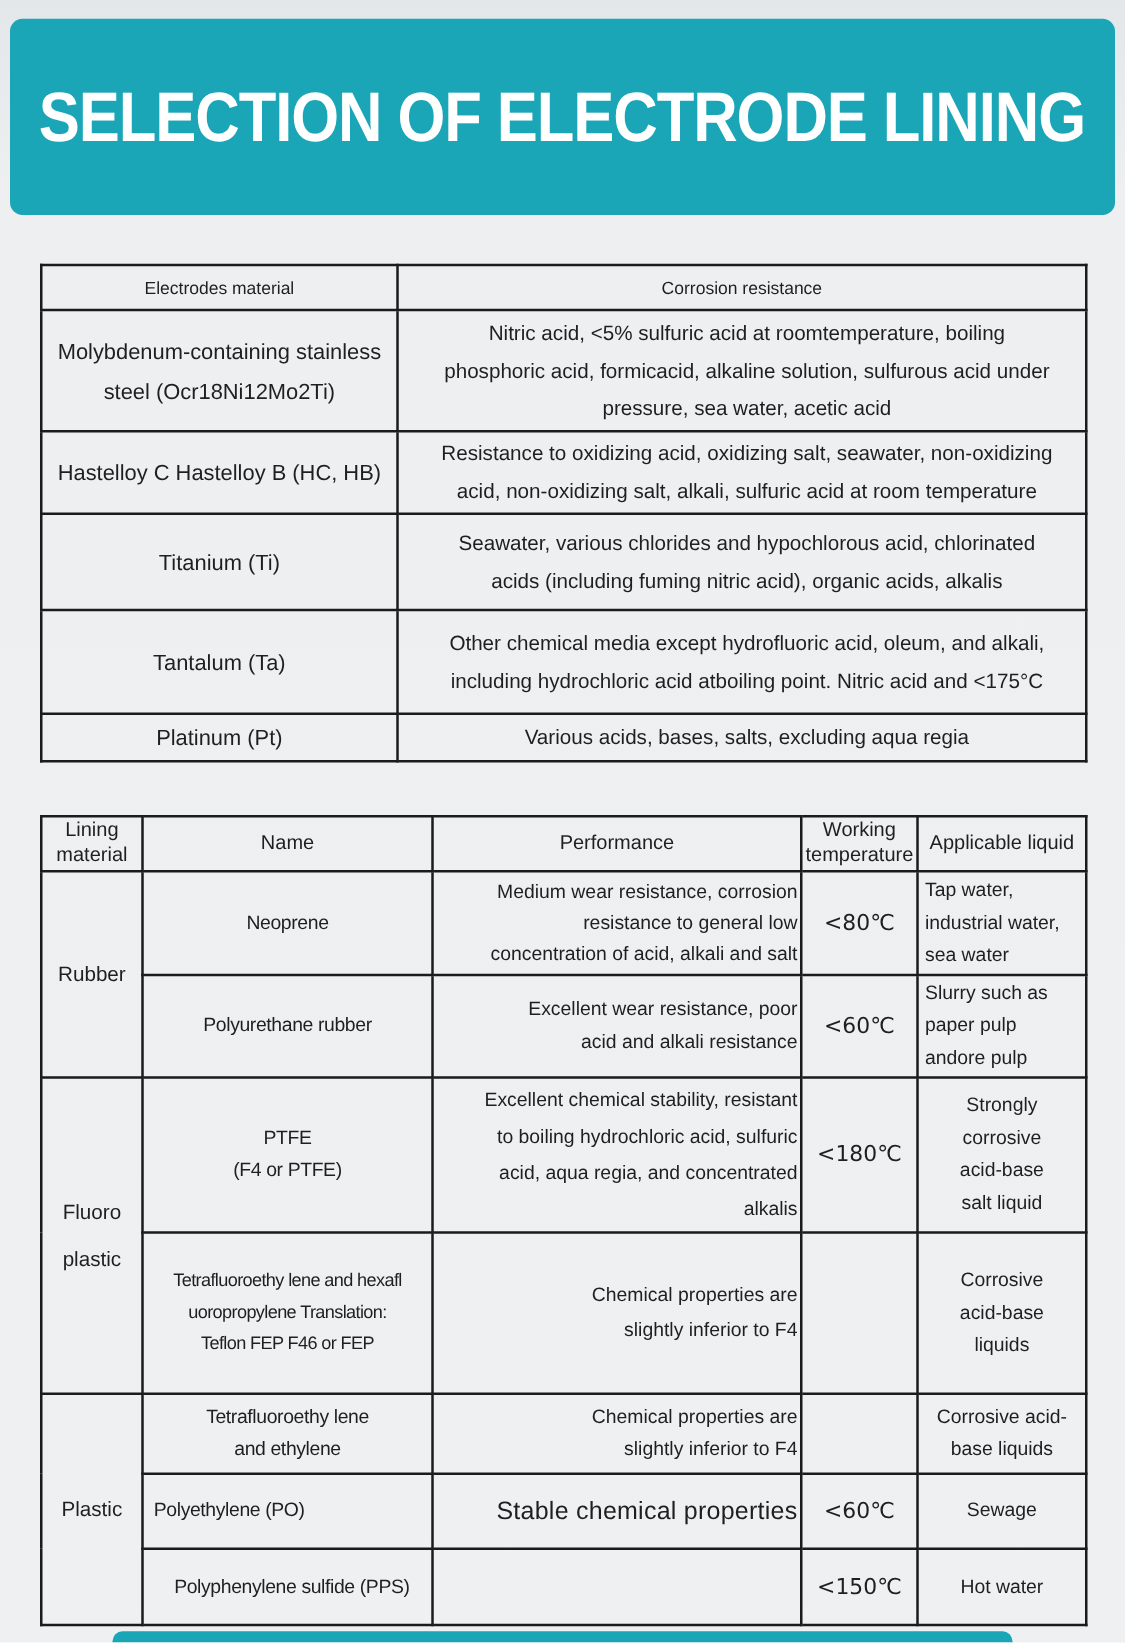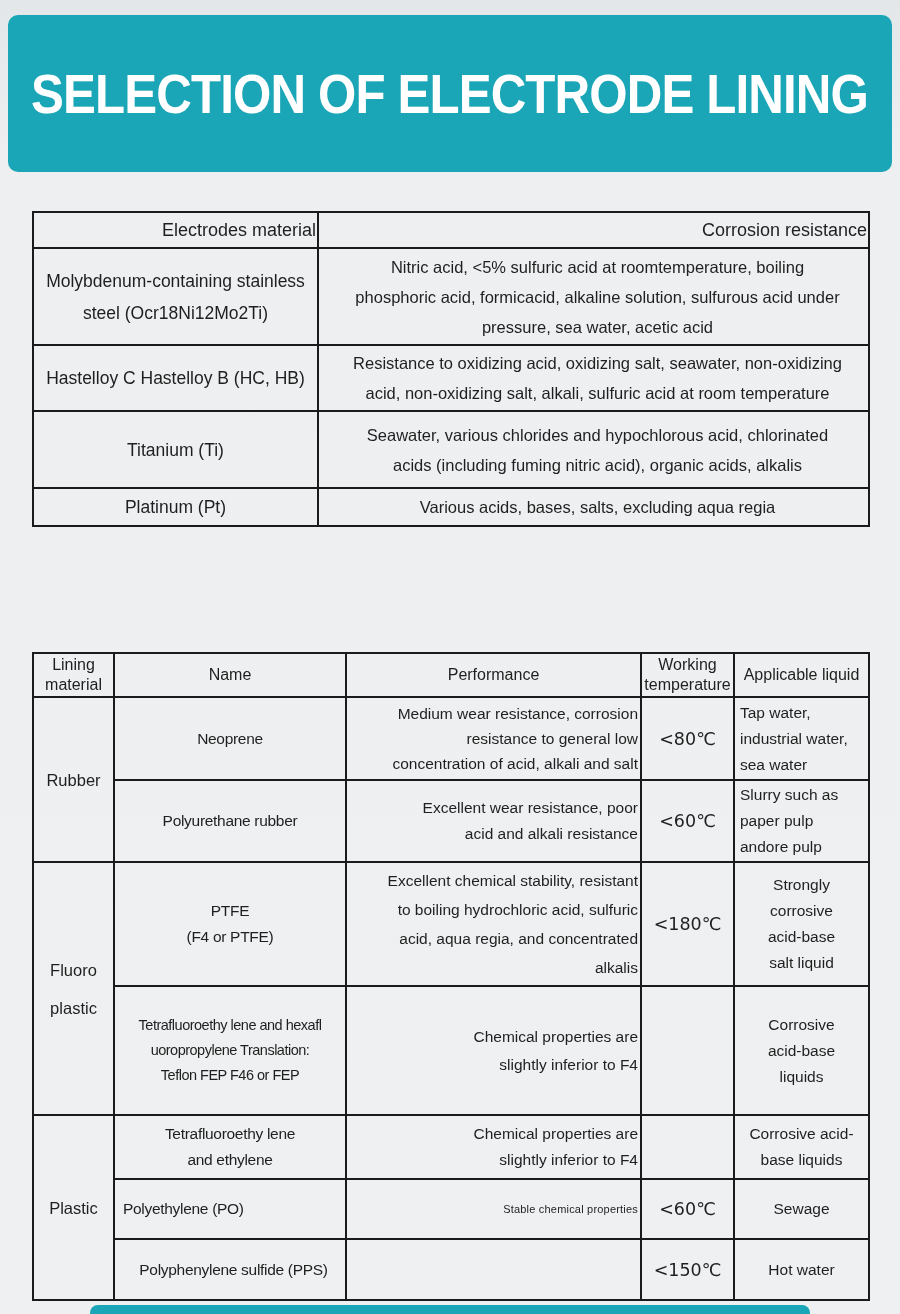--- a/index.html
+++ b/index.html
@@ -17,31 +17,31 @@
     color:#ffffff;font-weight:bold;font-size:56px;white-space:nowrap;
     transform:scaleX(0.88);transform-origin:center;letter-spacing:-1px;
   }
   
   table{border-collapse:collapse;table-layout:fixed;position:absolute;left:32px;background:transparent;}
   td,th{border:2px solid #1b1b1b;vertical-align:middle;overflow:hidden;}
   th{font-weight:normal;}
   .pre{white-space:pre-line;}
   
   .t1{top:211px;width:836px;}
-  .t1 th{font-size:18px;text-align:right;}
+  .t1 th{font-size:14px;text-align:center;}
   .t1 .mat{text-align:center;font-size:17.5px;line-height:32px;}
   .t1 .res{text-align:center;font-size:16.5px;line-height:30px;padding:2px 4px 2px 12px;}
   
   .t2{top:652px;width:836px;}
   .t2 th{font-size:16px;line-height:20px;text-align:center;}
   .t2 .group{text-align:center;font-size:16.5px;line-height:38px;}
   .t2 .name{text-align:center;font-size:15.5px;line-height:26px;letter-spacing:-0.3px;}
   .t2 .name-sm{font-size:14.5px;line-height:25px;letter-spacing:-0.5px;}
   .t2 .perf{text-align:right;font-size:15.5px;line-height:26px;padding:3px 2px 3px 8px;}
-  .t2 .perf-sp{letter-spacing:0.2px;font-size:11px;}
+  .t2 .perf-sp{letter-spacing:0.2px;font-size:20px;}
   .t2 .temp{text-align:center;font-size:17.5px;font-family:"DejaVu Sans","Liberation Sans",sans-serif;margin-top:24px;}
   .t2 .liq{font-size:15.5px;line-height:26px;}
   .t2 .liq-l{text-align:left;padding-left:5px;border-radius:11px;}
   .t2 .liq-c{text-align:center;}
   
   .bottom-strip{
     position:absolute;bottom:0;left:50%;transform:translateX(-50%);
     width:720px;height:9px;border-radius:8px 8px 0 0;
   }
 </style>
@@ -71,20 +71,25 @@
   </tr>
   <tr style="height:65px">
     <td class="mat pre">Hastelloy C Hastelloy B (HC, HB)</td>
     <td class="res pre">Resistance to oxidizing acid, oxidizing salt, seawater, non-oxidizing
 acid, non-oxidizing salt, alkali, sulfuric acid at room temperature</td>
   </tr>
   <tr style="height:77px">
     <td class="mat pre">Titanium (Ti)</td>
     <td class="res pre">Seawater, various chlorides and hypochlorous acid, chlorinated
 acids (including fuming nitric acid), organic acids, alkalis</td>
+  </tr>
+  <tr style="height:83px">
+    <td class="mat pre">Tantalum (Ta)</td>
+    <td class="res pre">Other chemical media except hydrofluoric acid, oleum, and alkali,
+including hydrochloric acid atboiling point. Nitric acid and &lt;175°C</td>
   </tr>
   <tr style="height:38px">
     <td class="mat pre">Platinum (Pt)</td>
     <td class="res pre">Various acids, bases, salts, excluding aqua regia</td>
   </tr>
 </tbody>
   </table>
 
 <table class="t2">
   <colgroup>

